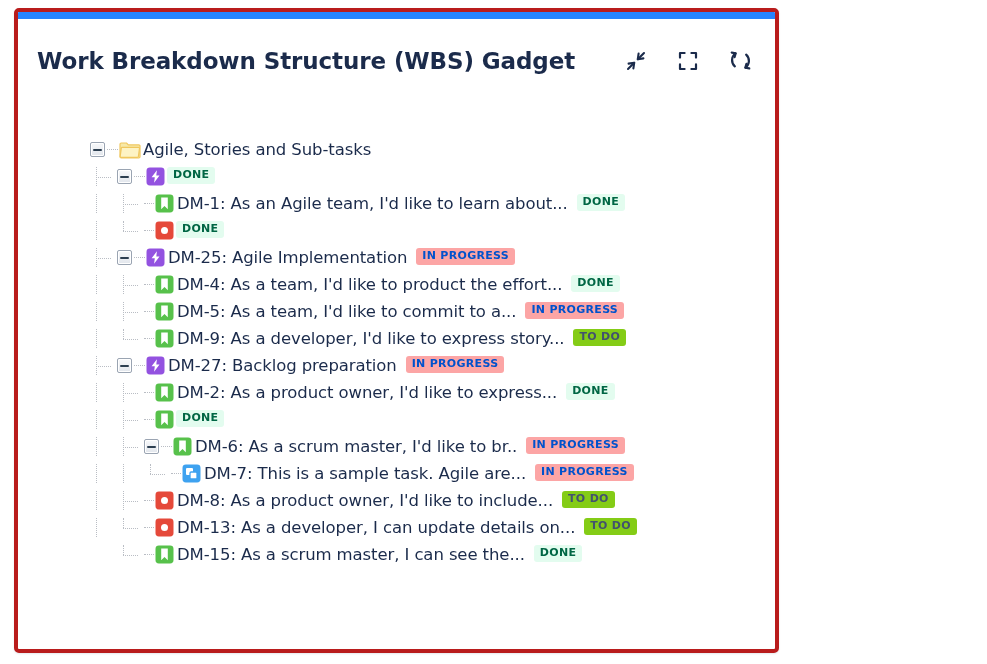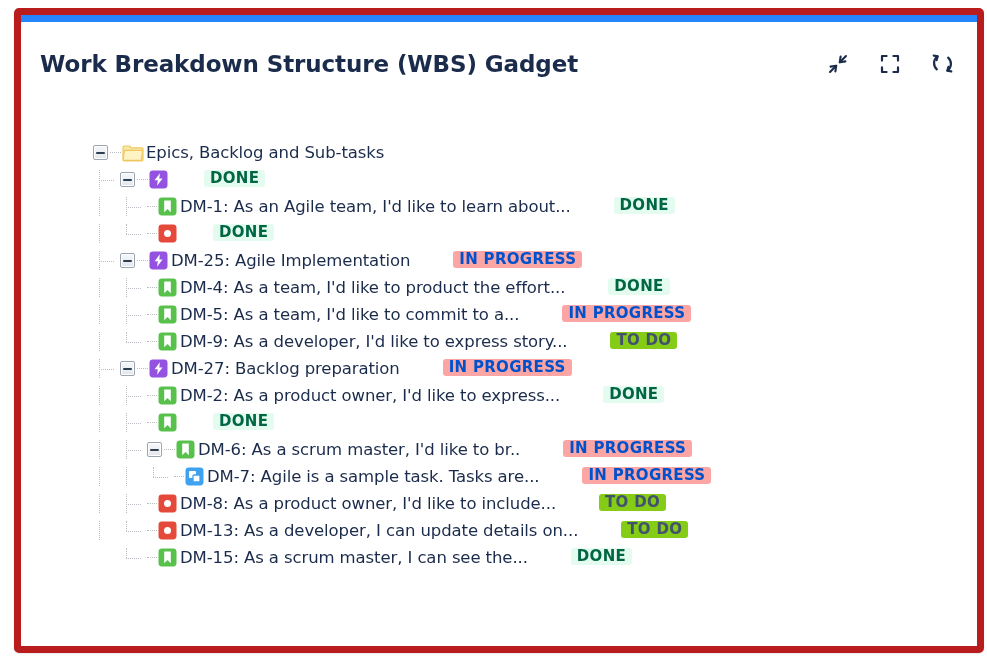--- a/index.html
+++ b/index.html
@@ -6,23 +6,23 @@
   body{
     width:987px;height:664px;overflow:hidden;
     background:#ffffff;
     font-family:"DejaVu Sans","Liberation Sans",sans-serif;
     -webkit-font-smoothing:antialiased;
   }
   .page{position:relative;width:987px;height:664px;background:#fff;}
 
   
   .card{
-    position:absolute;left:14px;top:8px;width:970px;height:645px;
+    position:absolute;left:14px;top:8px;width:765px;height:645px;
     background:#ffffff;
-    border:7px solid #b91c1c;
+    border:4px solid #b91c1c;
     border-radius:5px;
     box-sizing:border-box;
     box-shadow:0 1px 2px rgba(9,30,66,.10);
     overflow:hidden;
   }
   .card-topbar{
     position:absolute;left:0;top:0;width:100%;height:7px;
     background:#2684ff;
   }
 
@@ -110,24 +110,24 @@
   .row-label{
     font-size:16.5px;color:#1b2b4b;
     margin-left:1px;margin-right:9px;
     letter-spacing:-.1px;
   }
   .row-label.folder{margin-left:0;}
 
   
   .badge{
     display:inline-block;
-    font-size:15px;font-weight:700;letter-spacing:.3px;
+    font-size:11px;font-weight:700;letter-spacing:.3px;
     padding:2px 6px 3px 6px;border-radius:3px;
     line-height:12px;text-transform:uppercase;
-    position:relative;top:-1px;margin-left:34px;
+    position:relative;top:-1px;
   }
   .badge.done{background:#e3fcef;color:#006644;}
   .badge.inprogress{background:#fca5a5;color:#0052cc;}
   .badge.todo{background:#84cc16;color:#42526e;}
 </style>
 </head>
 <body>
 
 <div class="page">
   <div class="card">
@@ -172,21 +172,21 @@
         <div class="row">
           <div class="row-inner">
             <div class="expander"></div>
             <div class="expander-dash"></div>
             <span class="ticon">
               <svg width="22" height="18" viewBox="0 0 22 18">
       <path d="M1 3.2a1.2 1.2 0 0 1 1.2-1.2h5.4l1.7 1.9h10.5a1.2 1.2 0 0 1 1.2 1.2v10.7a1.2 1.2 0 0 1-1.2 1.2H2.2A1.2 1.2 0 0 1 1 15.8z" fill="#f7e9a8" stroke="#f0c75e" stroke-width="1.2"></path>
       <path d="M3.4 6.3h16.2a.9.9 0 0 1 .9 1l-1.1 8.2a1.1 1.1 0 0 1-1.1.9H2.3a1.1 1.1 0 0 1-1.1-1.2l1.1-8a.9.9 0 0 1 1.1-.9z" fill="#fdf3c4" stroke="#f0c75e" stroke-width="1.2"></path>
     </svg>
             </span>
-            <span class="row-label folder">Epics, Backlog and Sub-tasks</span>
+            <span class="row-label folder">Agile, Stories and Sub-tasks</span>
           </div>
         </div>
         <div class="row">
           <div class="row-inner">
             <div class="elbow through"></div>
             <div class="expander"></div>
             <div class="expander-dash"></div>
             <span class="ticon">
               <svg width="19" height="19" viewBox="0 0 19 19">
       <rect x="0.5" y="0.5" width="18" height="18" rx="3.4" fill="#9352e0"></rect>
@@ -351,21 +351,21 @@
             <div class="guide line"></div>
             <div class="elbow"></div>
             <div class="connector-dots"></div>
             <span class="ticon">
               <svg width="19" height="19" viewBox="0 0 19 19">
     <rect x="0.5" y="0.5" width="18" height="18" rx="3.4" fill="#3ea2f0"></rect>
     <rect x="4" y="4" width="7" height="7" rx="1.1" fill="#ffffff"></rect>
     <rect x="8" y="8" width="7" height="7" rx="1.1" fill="#ffffff" stroke="#3ea2f0" stroke-width="1.3"></rect>
   </svg>
             </span>
-            <span class="row-label">DM-7: Agile is a sample task. Tasks are...</span>
+            <span class="row-label">DM-7: This is a sample task. Agile are...</span>
             <span class="badge inprogress">IN PROGRESS</span>
           </div>
         </div>
         <div class="row">
           <div class="row-inner">
             <div class="guide line"></div>
             <div class="elbow through"></div>
             <div class="connector-dots"></div>
             <span class="ticon">
               <svg width="19" height="19" viewBox="0 0 19 19">

